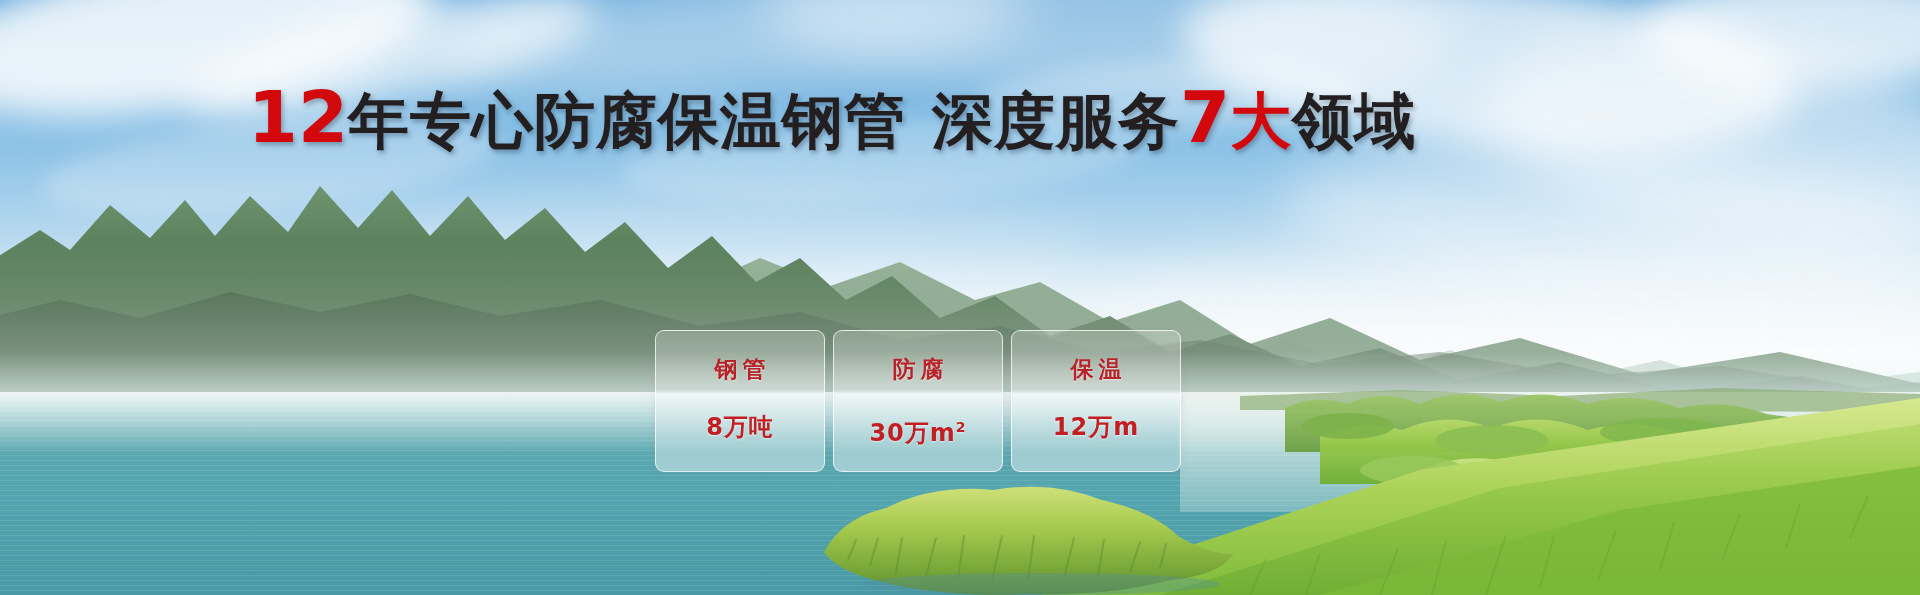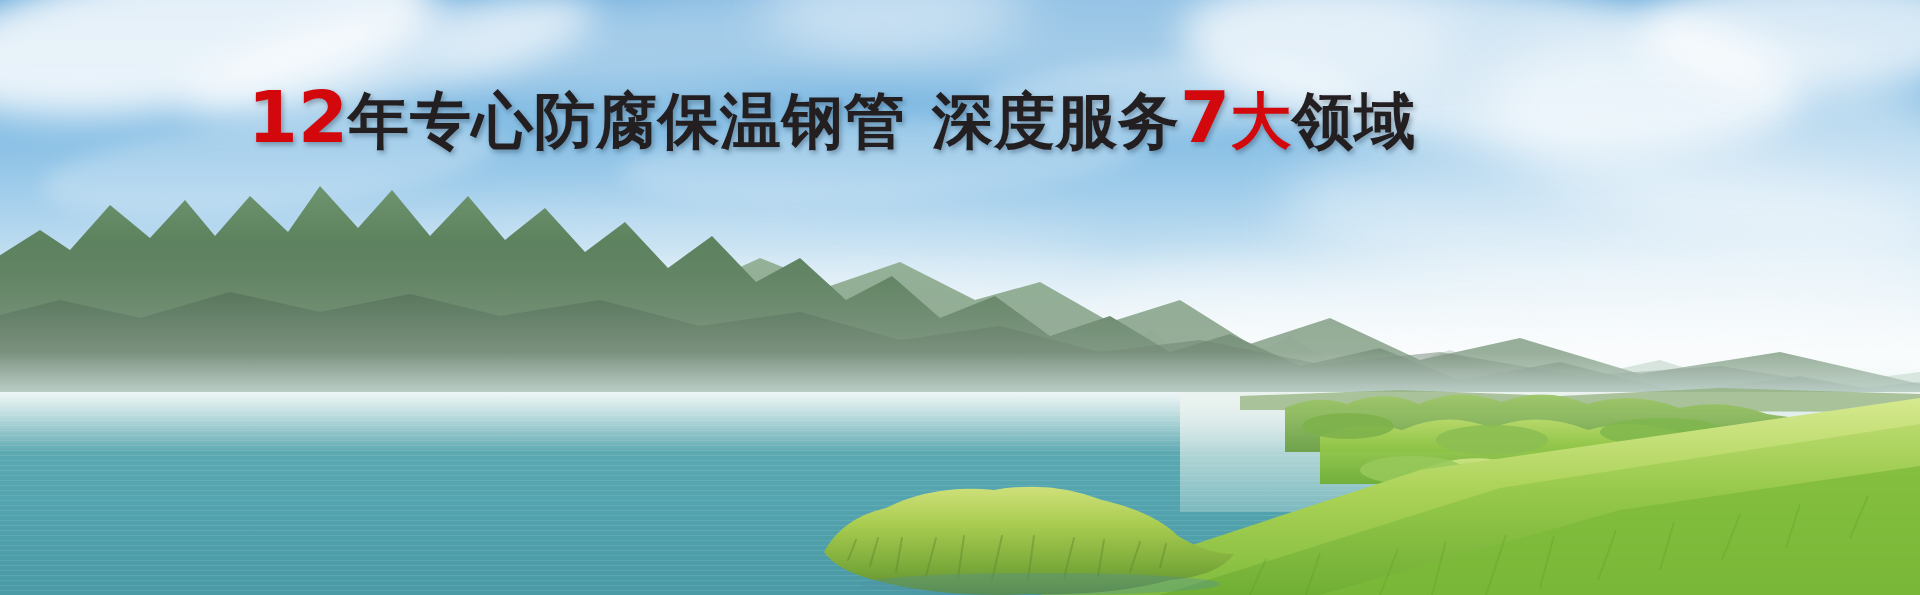--- a/index.html
+++ b/index.html
@@ -281,15 +281,33 @@
     </svg>
   </div>
 
   <div class="content">
 
     <div class="headline">
       <span class="num">12</span><span class="dk">年专心防腐保温钢管</span><span class="gap"></span><span class="dk">深度服务</span><span class="num">7</span><span class="rd">大</span><span class="dk">领域</span>
     </div>
 
 
+    <div class="cards">
+
+      <div class="card">
+        <div class="card-title">钢管</div>
+        <div class="card-value"><span>8万吨</span></div>
+      </div>
+
+      <div class="card">
+        <div class="card-title">防腐</div>
+        <div class="card-value"><span>30万m</span><sup>2</sup></div>
+      </div>
+
+      <div class="card">
+        <div class="card-title">保温</div>
+        <div class="card-value"><span>12万m</span></div>
+      </div>
+
+    </div>
 
   </div>
 </div>
 
 </body></html>

